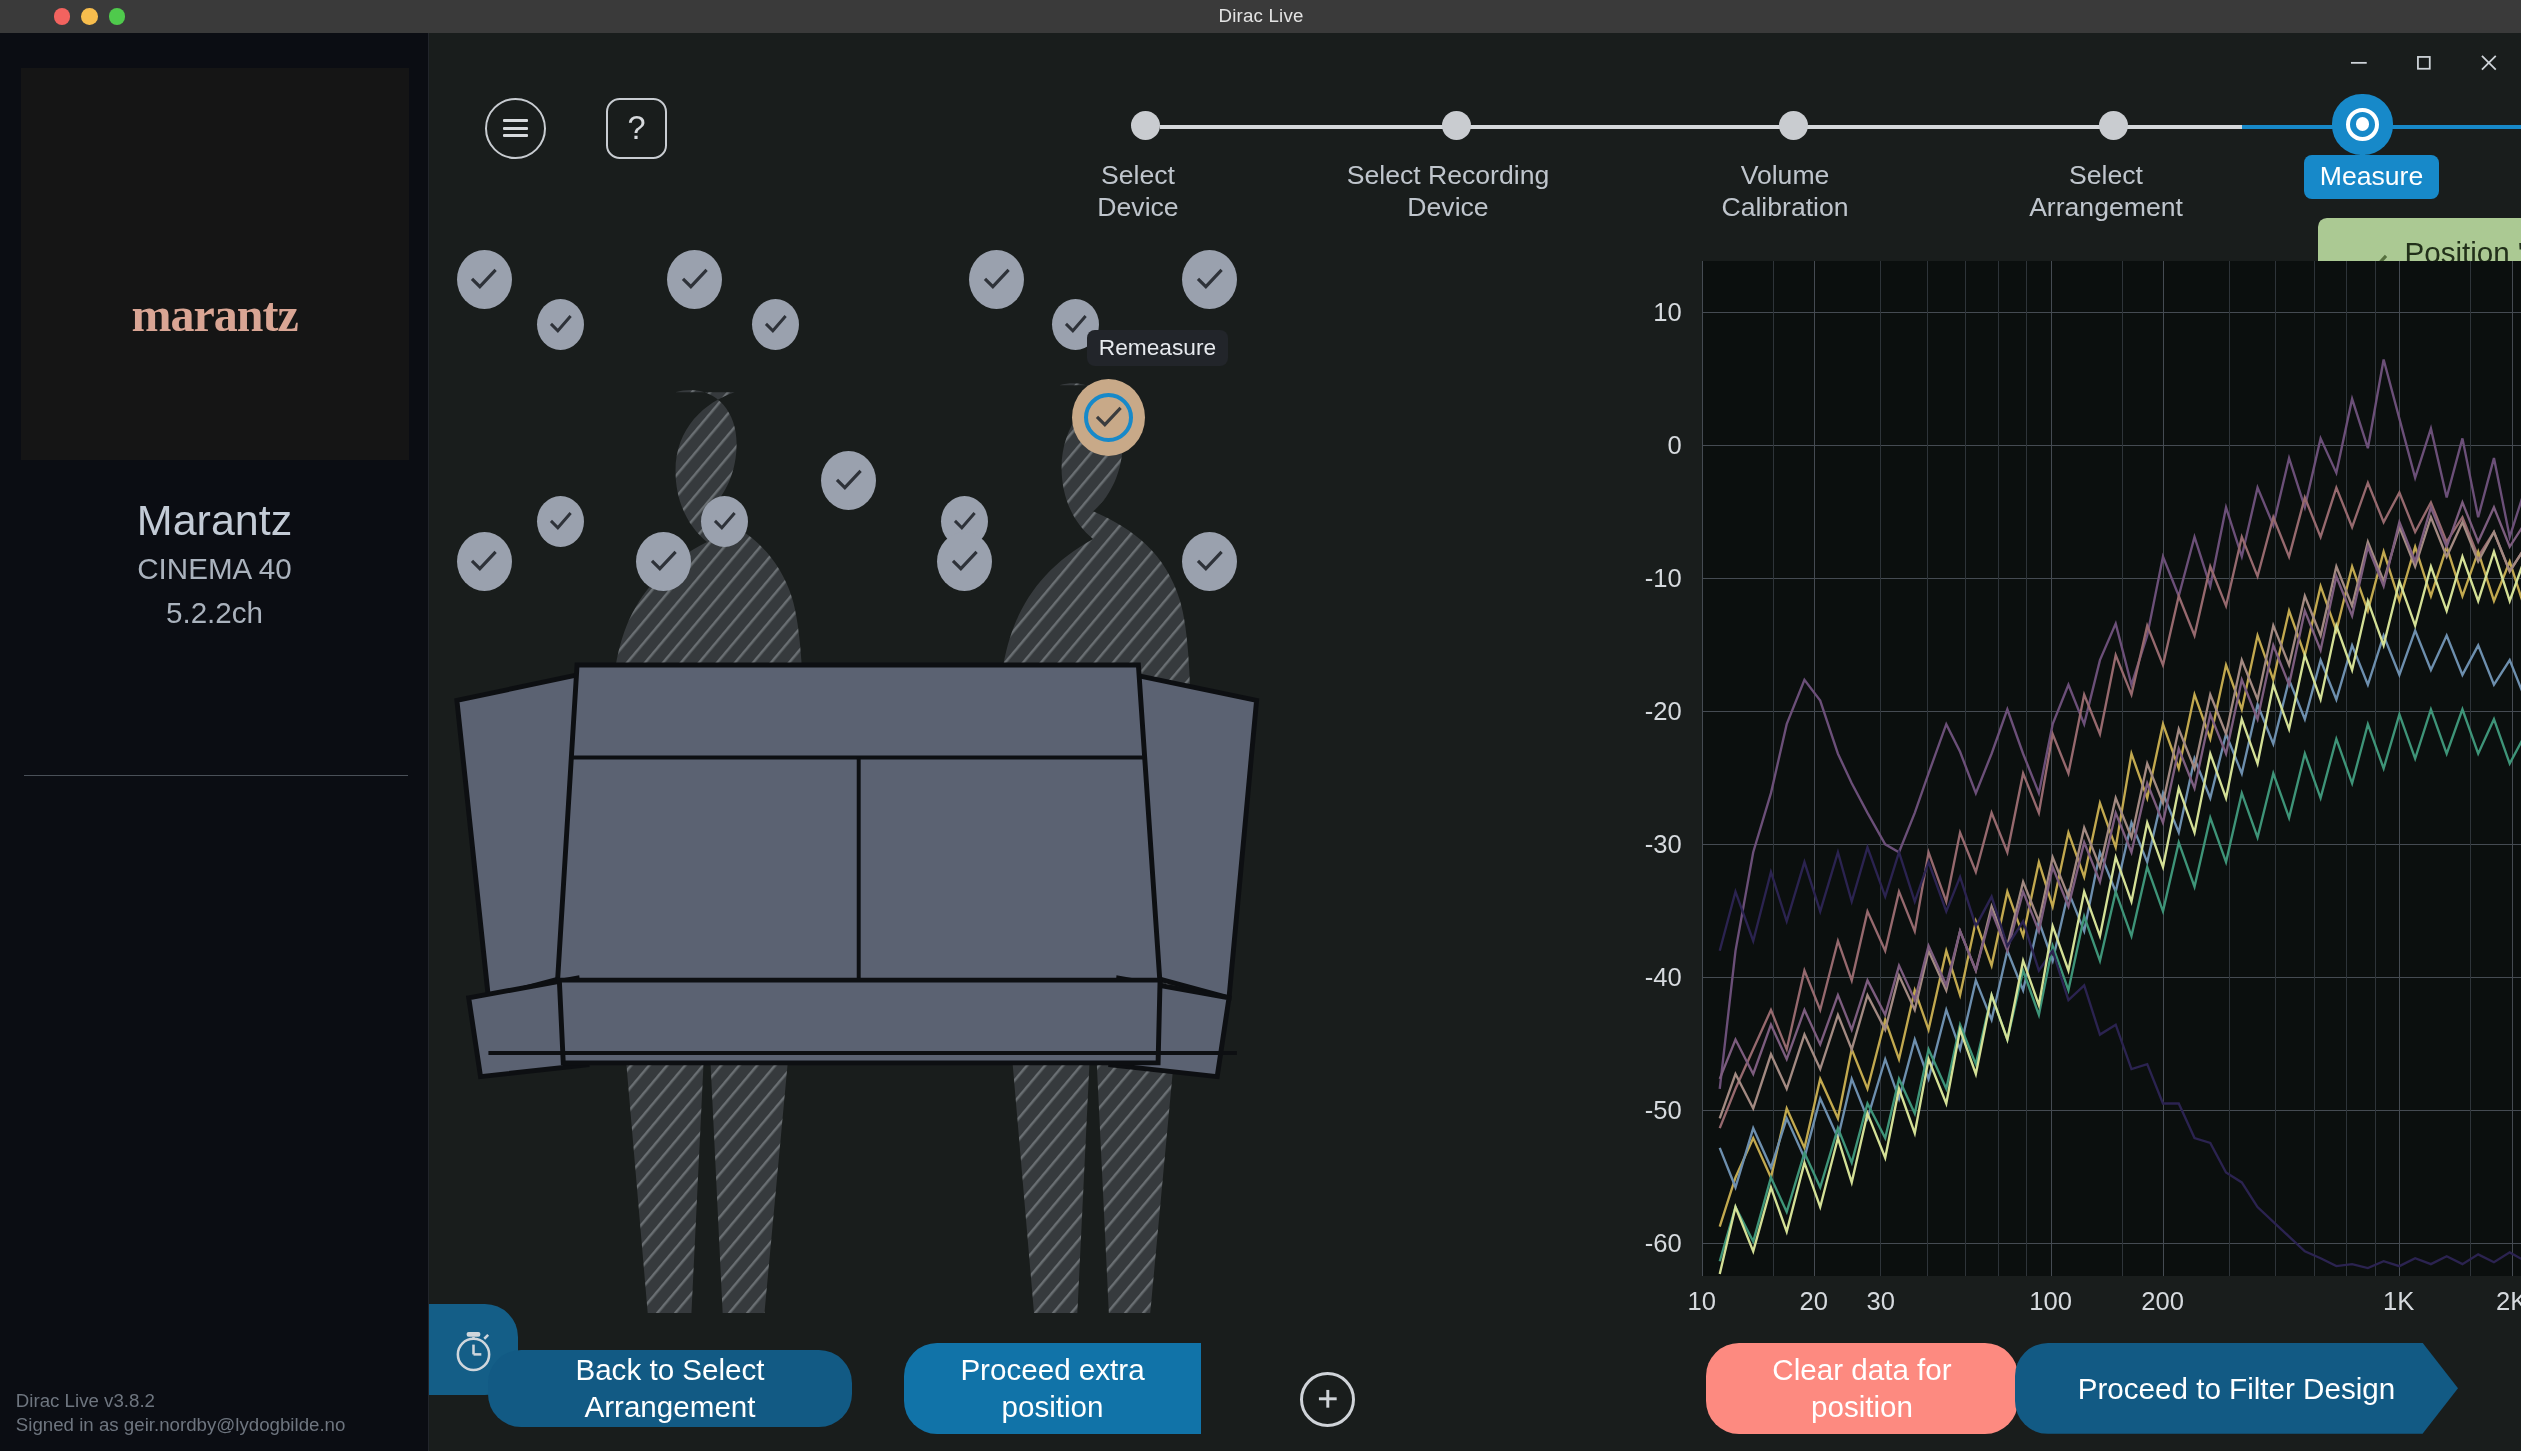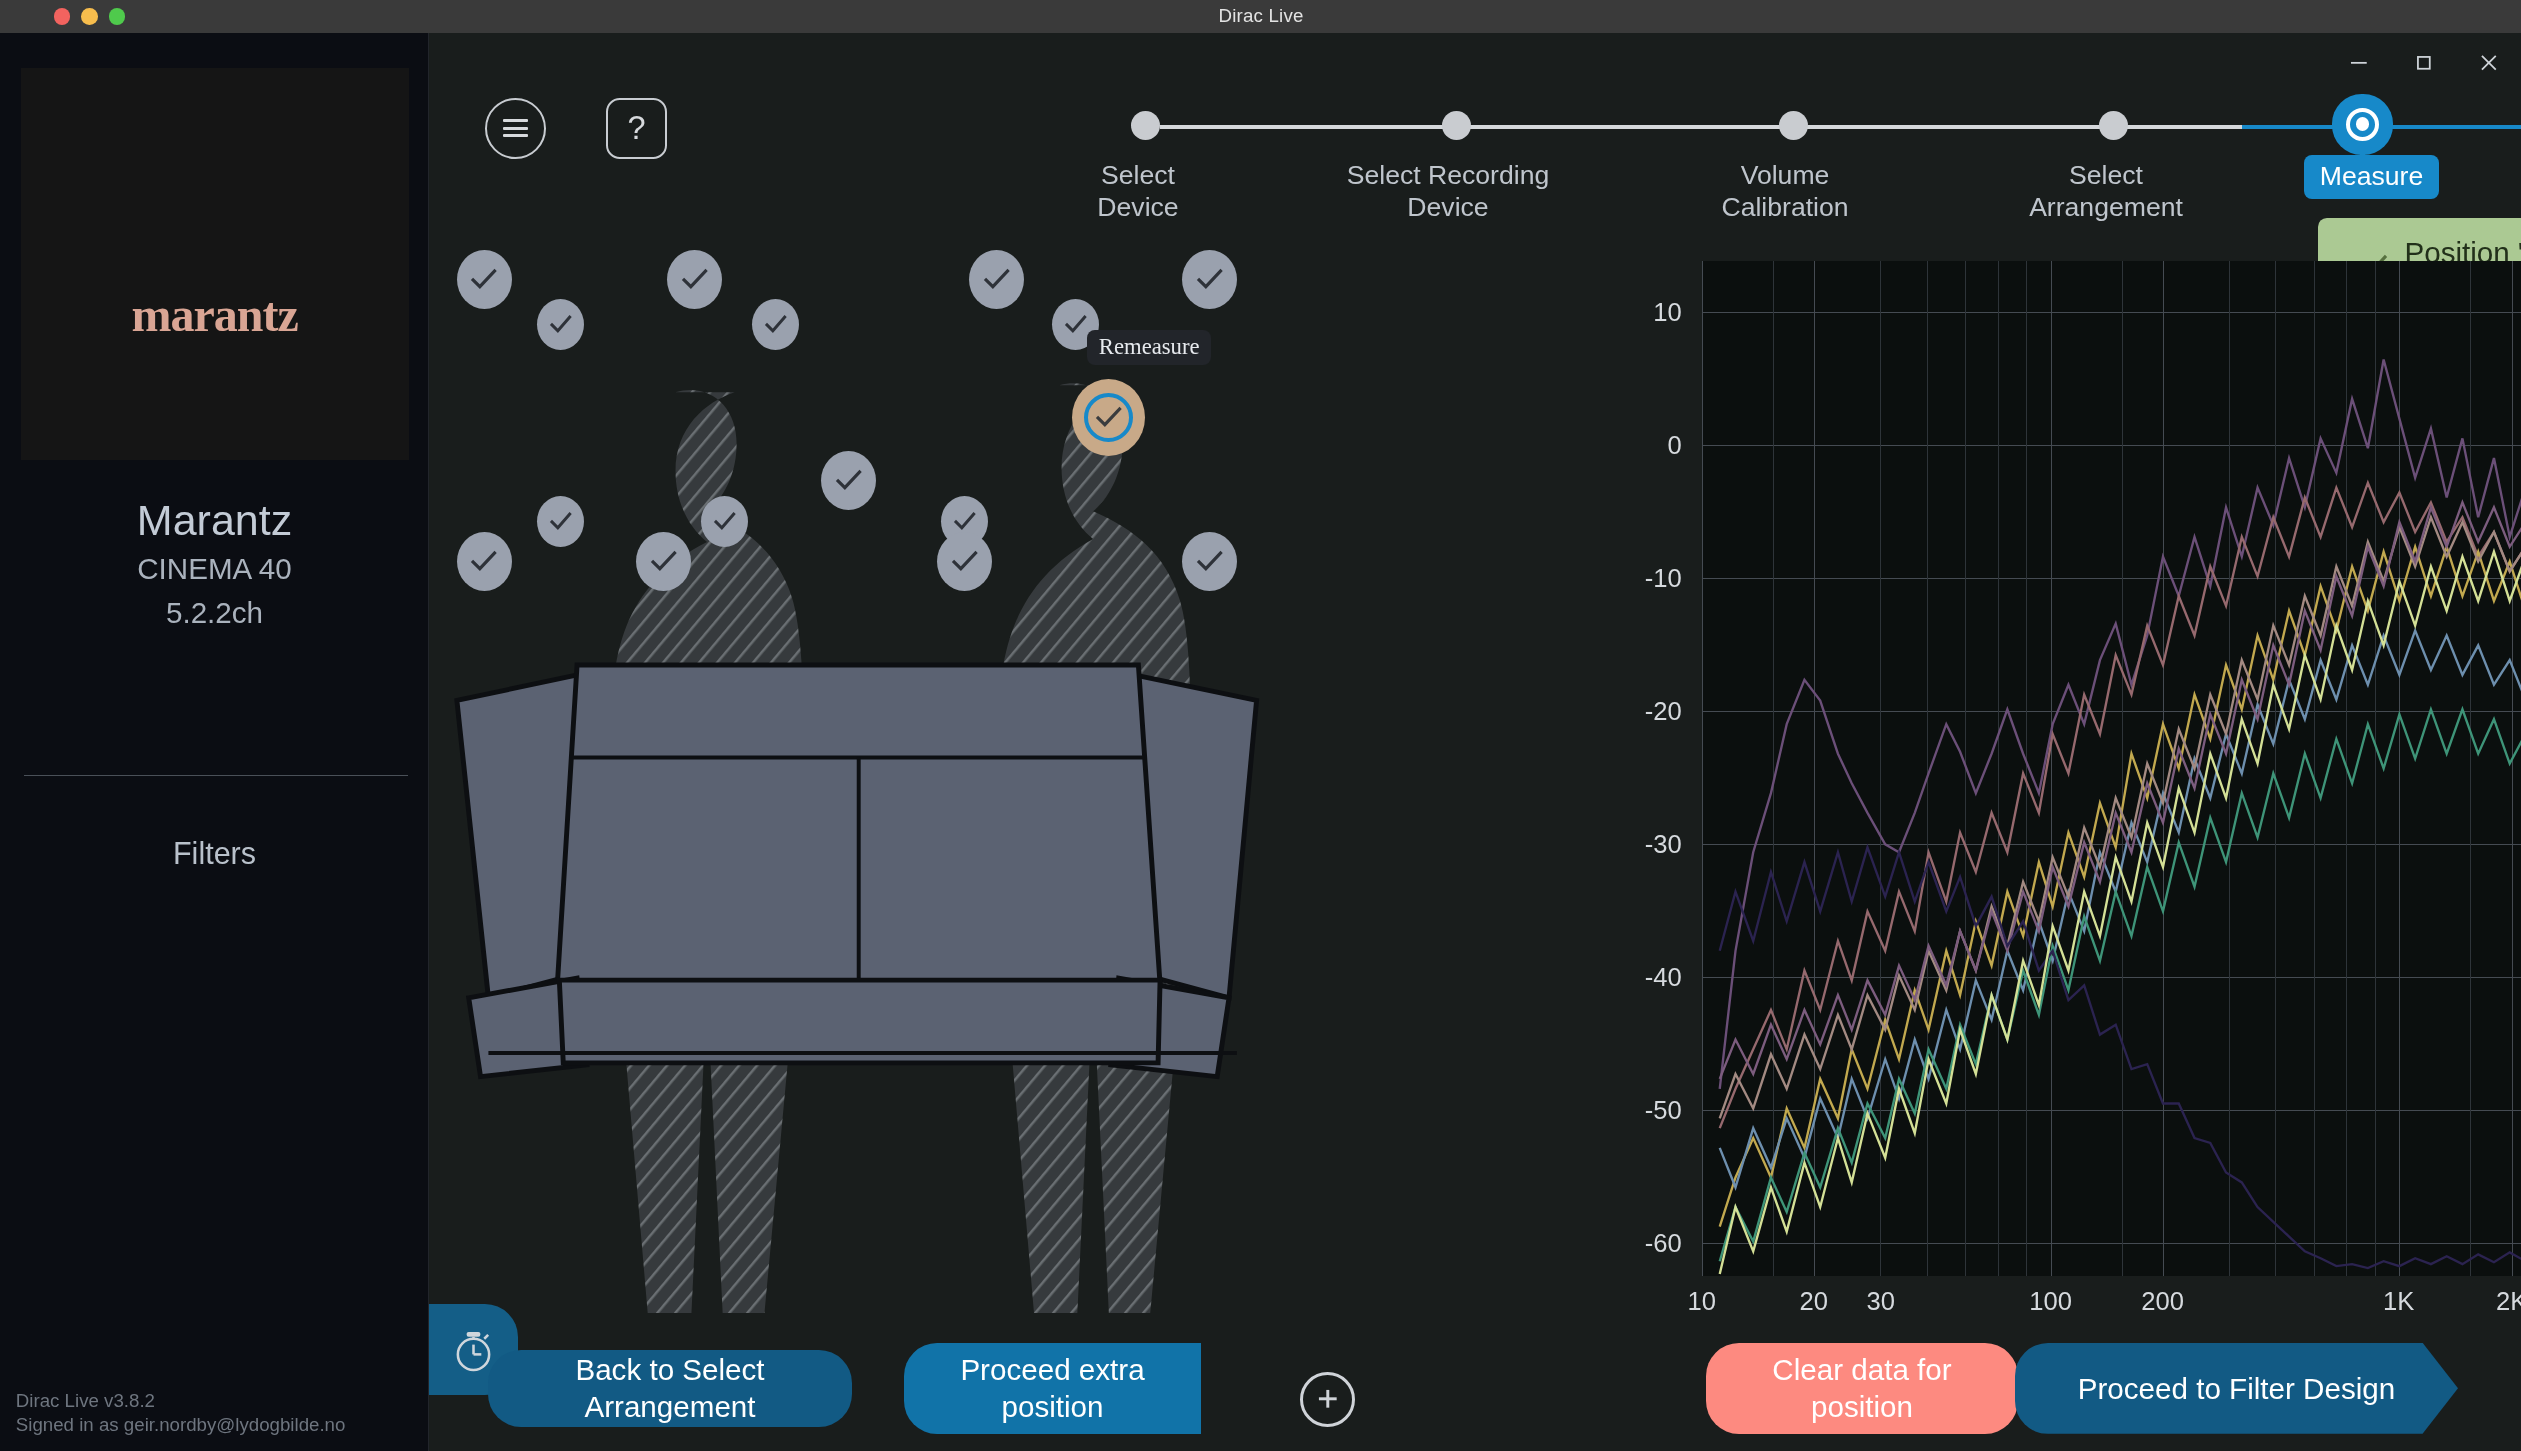--- a/index.html
+++ b/index.html
@@ -239,21 +239,20 @@
   </div>
 
   <div class="sidebar">
     <div class="logo-box">
       <div class="logo-word">marantz</div>
     </div>
     <div class="dev-name">Marantz</div>
     <div class="dev-model">CINEMA 40</div>
     <div class="dev-ch">5.2.2ch</div>
     <div class="side-divider"></div>
-    <div class="filters-label">Filters</div>
     <div class="side-foot">
       <div>Dirac Live v3.8.2</div>
       <div>Signed in as geir.nordby@lydogbilde.no</div>
     </div>
   </div>
 
   <div class="main">
 
     <div class="win-ctrl">
       <div class="win-btn">
@@ -443,21 +442,21 @@
         <svg width="29.6" height="25.6" viewBox="0 0 30 26">
             <polyline points="3,13 11,21 27,4" fill="none" stroke="#2e3239" stroke-width="3.2"></polyline>
           </svg>
         </div>
       <div class="mark" style="left:753px; top:322px;">
         <svg width="29.6" height="25.6" viewBox="0 0 30 26">
             <polyline points="3,13 11,21 27,4" fill="none" stroke="#2e3239" stroke-width="3.2"></polyline>
           </svg>
         </div>
 
-      <div class="tooltip" style="left:658px; top:120px;font-family:Liberation Serif, serif;">Remeasure</div>
+      <div class="tooltip" style="left:658px; top:120px;">Remeasure</div>
       <div class="mark-sel" style="left:643px; top:169px;">
         <div class="inner">
           <svg width="29.6" height="25.6" viewBox="0 0 30 26">
               <polyline points="3,13 11,21 27,4" fill="none" stroke="#3a3c3e" stroke-width="3.2"></polyline>
             </svg>
         </div>
       </div>
 
       <div class="add-btn">
         <svg width="29.6" height="29.6" viewBox="0 0 30 30">

